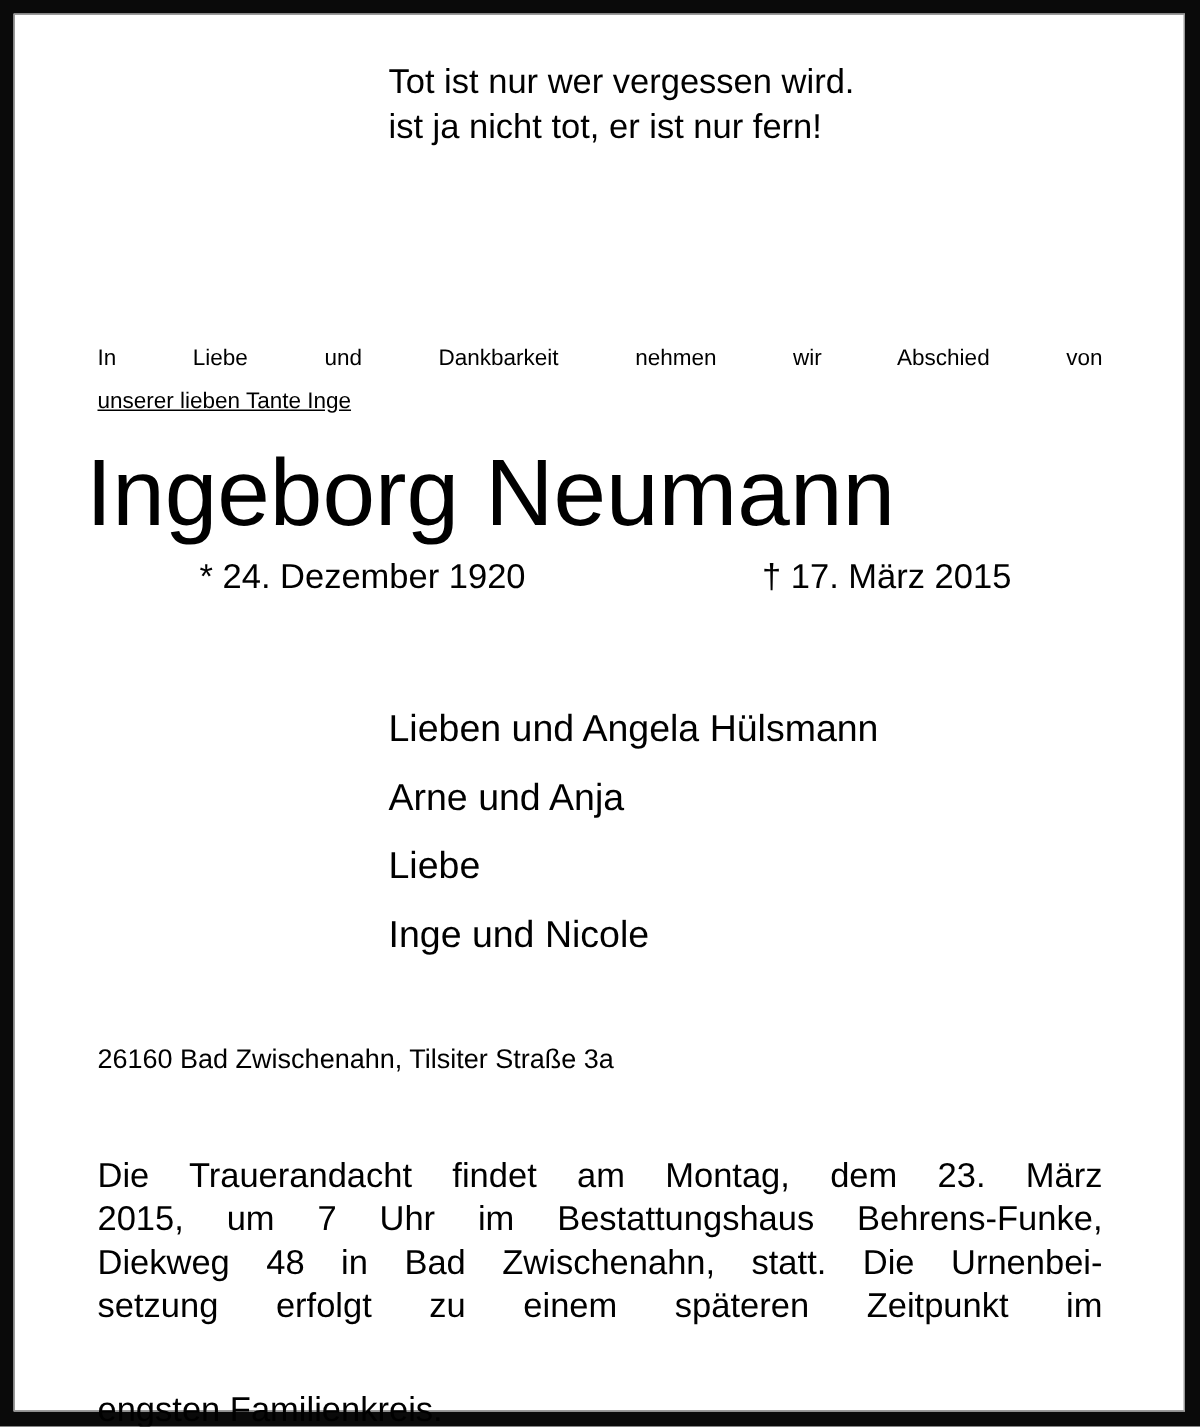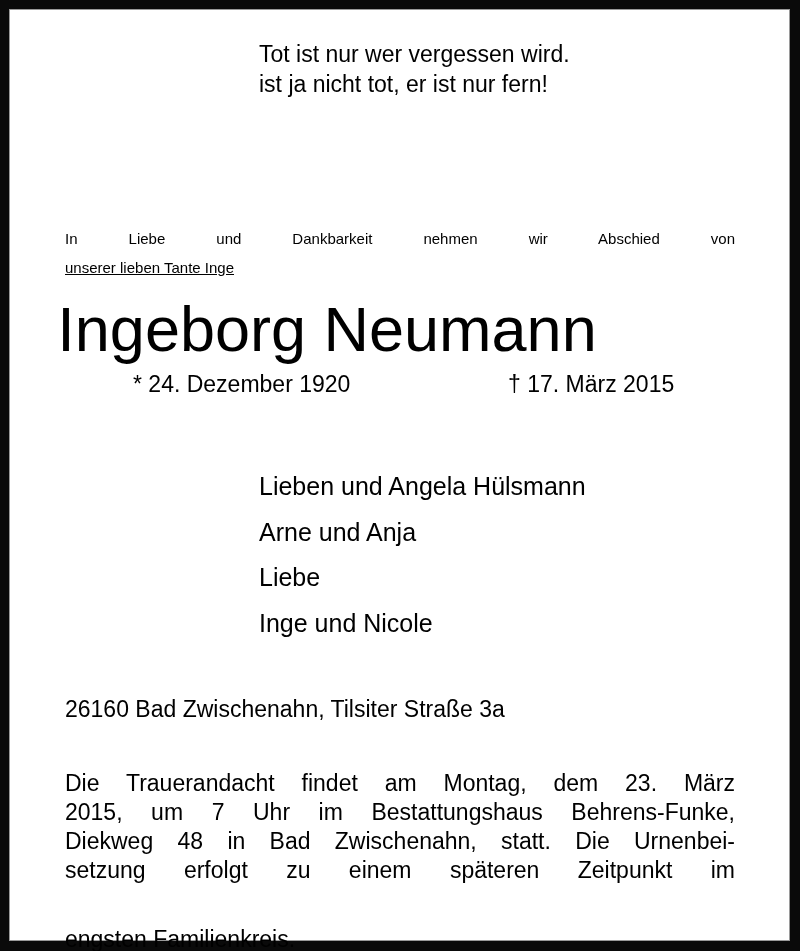--- a/index.html
+++ b/index.html
@@ -37,21 +37,21 @@
       font-size: 63px; line-height: 70px;
     }
     .born { left: 124px; top: 362px; font-size: 23px; }
     .died { left: 466px; top: 362px; font-size: 23px; margin-left: 33px; }
     .mourners {
       left: 250px; top: 455px;
       font-size: 25px; line-height: 45.5px;
     }
     .address {
       left: 56px; top: 687px;
-      font-size: 23px;
+      font-size: 18px;
     }
     .notice {
       left: 56px; top: 760px; width: 670px;
       font-size: 23px; line-height: 29px;
       white-space: normal;
     }
     .notice span { display: block; text-align: justify; text-align-last: justify; }
     .notice span.last { text-align-last: left; margin-top: 40px; }
   </style>
 </head>

